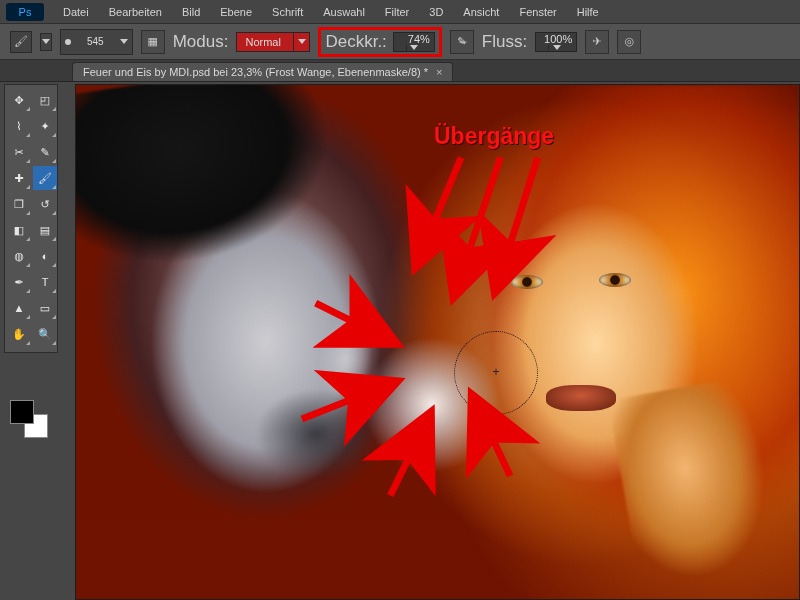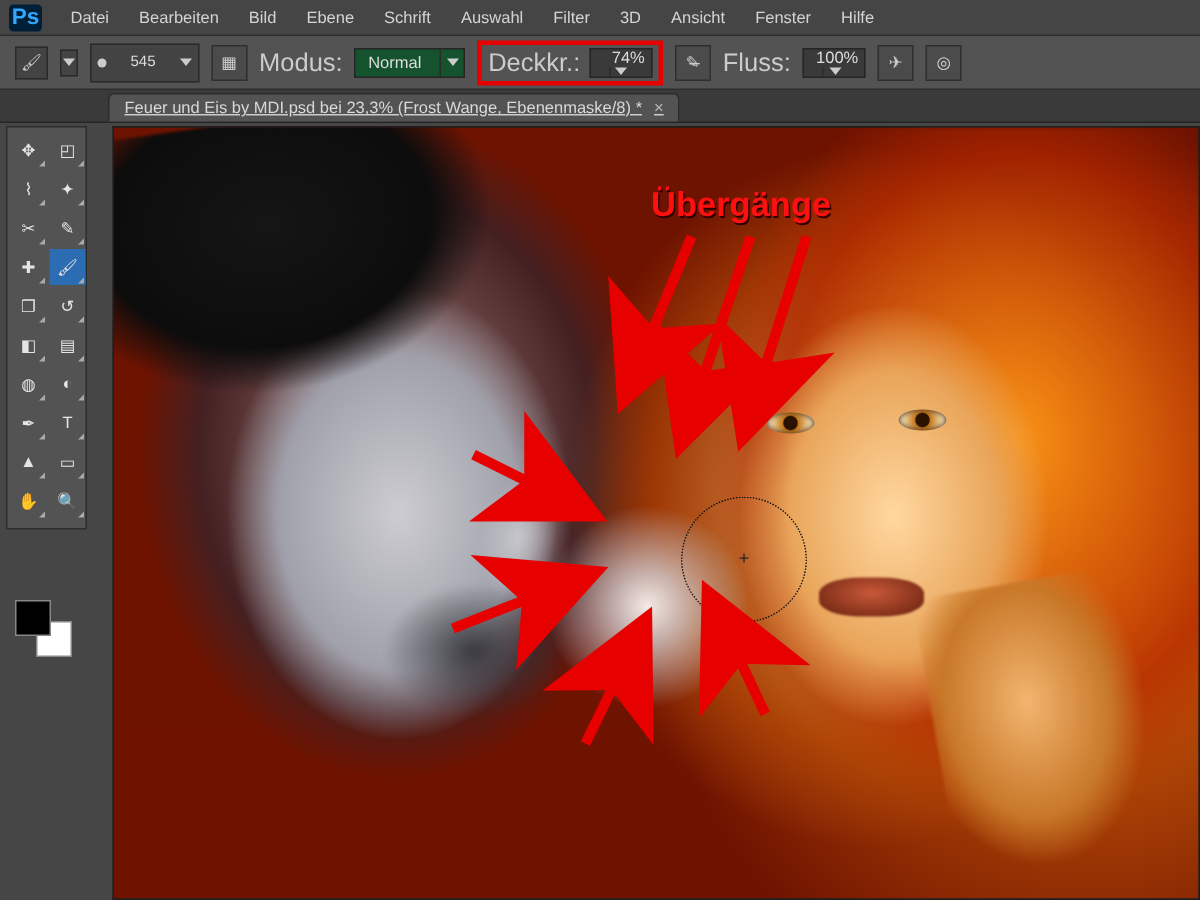--- a/index.html
+++ b/index.html
@@ -16,25 +16,25 @@
   .menu-bar {
     height: 24px;
     background: #454545;
     display: flex;
     align-items: center;
     padding: 0 6px;
     gap: 2px;
     border-bottom: 1px solid #2e2e2e;
   }
   .ps-logo {
-    width: 22px; height: 18px;
+    width: 38px; height: 18px;
     background: #001e36;
     color: #31a8ff;
-    font-weight: bold;
-    font-size: 15px;
+    font-weight: normal;
+    font-size: 11px;
     display: flex; align-items: center; justify-content: center;
     border-radius: 3px;
     margin-right: 8px;
   }
   .menu-item {
     padding: 3px 9px;
     color: #d4d4d4;
     cursor: default;
   }
 
@@ -68,21 +68,21 @@
   .brush-dot { width:6px;height:6px;border-radius:50%;background:#ccc; }
   .brush-size { font-size:10px; color:#ddd; }
   .small-icon-btn {
     width:24px;height:24px;
     background:#4b4b4b;border:1px solid #2f2f2f;
     display:flex;align-items:center;justify-content:center;
   }
   .opt-label { color:#ccc; font-size:17px; }
   .combo {
     display:flex;align-items:center;
-    background:#14532d;
+    background:#b91c1c;
     border:1px solid #252525;
     height:20px;
   }
   .combo .combo-text { padding:0 8px; min-width:56px; text-align:left; color:#ddd; }
   .combo .combo-arrow { width:16px;display:flex;align-items:center;justify-content:center;border-left:1px solid #2a2a2a;height:100%; }
   .pct-box { display:flex;align-items:center;background:#3a3a3a;border:1px solid #252525;height:20px;flex-direction:column; }
   .pct-box .pct-val { width:40px; text-align:right; padding:0 4px; color:#ddd; }
   .pct-box .combo-arrow { width:16px;display:flex;align-items:center;justify-content:center;border-left:1px solid #2a2a2a;height:100%; }
 
   .highlight-box {
@@ -94,21 +94,20 @@
 
   .tri-down { width:0;height:0;border-left:4px solid transparent;border-right:4px solid transparent;border-top:5px solid #ccc; }
 
   
   .doc-tab-row {
     height: 22px;
     background:#3a3a3a;
     border-bottom:1px solid #252525;
     display:flex;align-items:flex-end;
     padding-left:72px;
-    text-decoration:underline;
   }
   .doc-tab {
     background:#535353;
     border:1px solid #2b2b2b;
     border-bottom:none;
     padding:3px 10px;
     font-size:11px;
     color:#d9d9d9;
     display:flex;align-items:center;gap:8px;
     border-radius:4px 4px 0 0;

